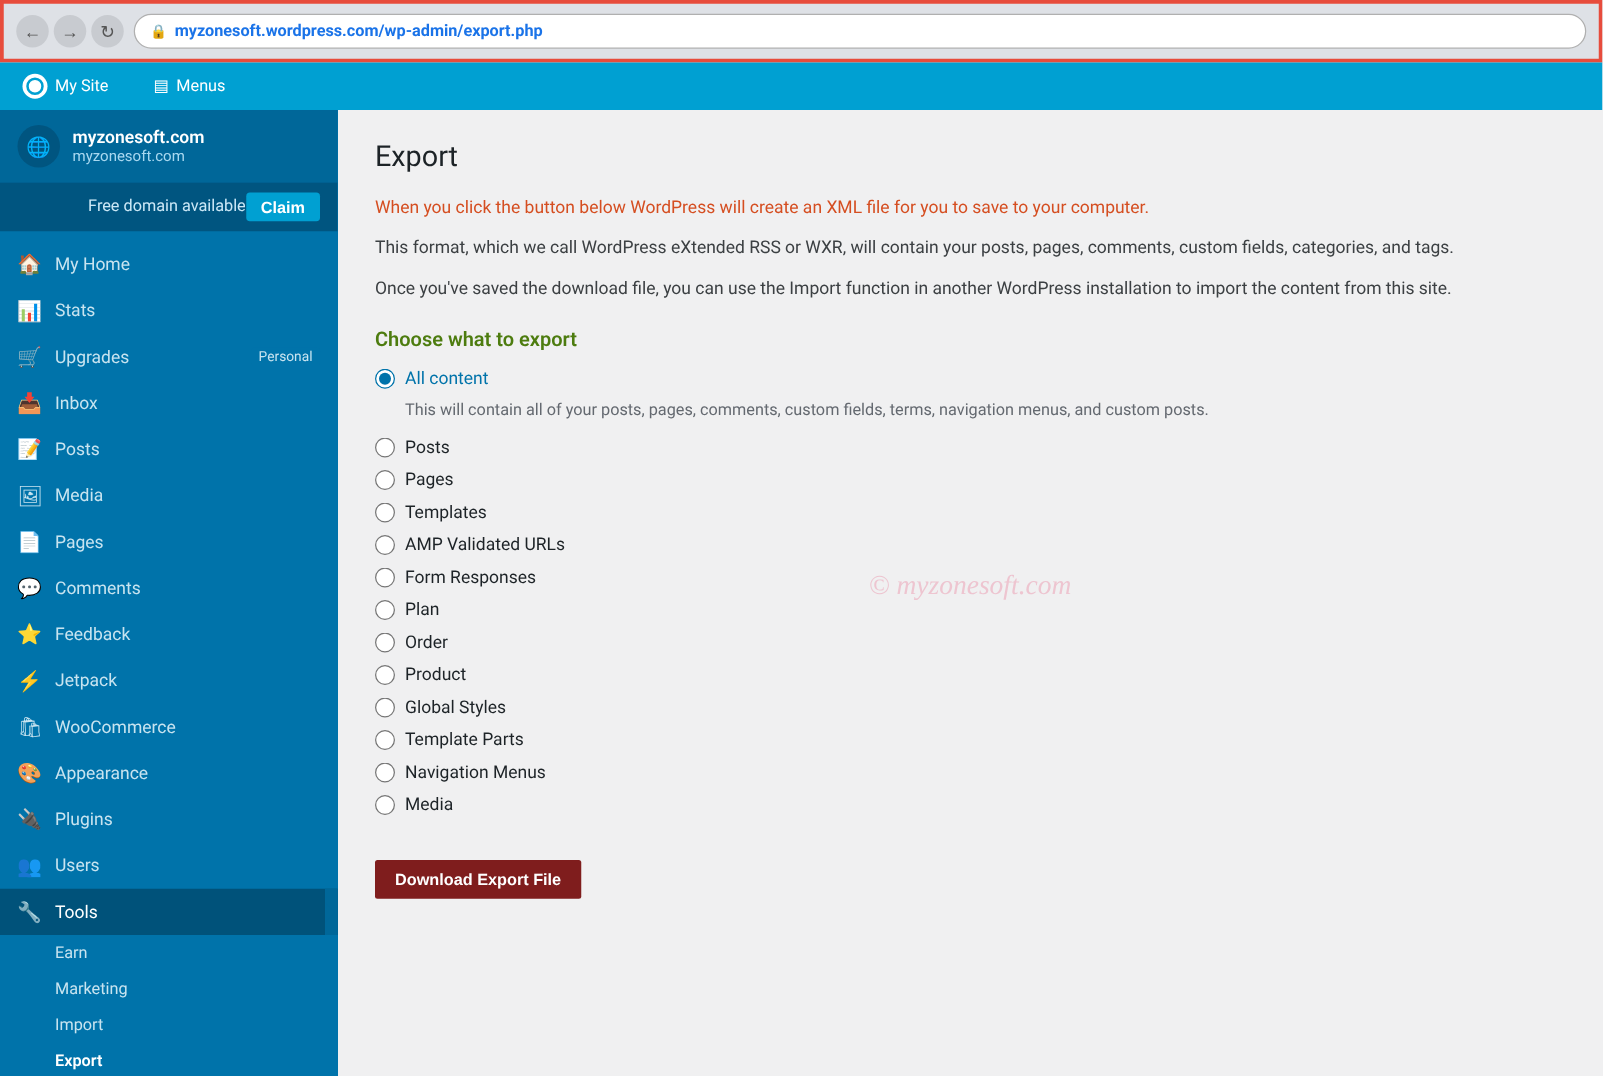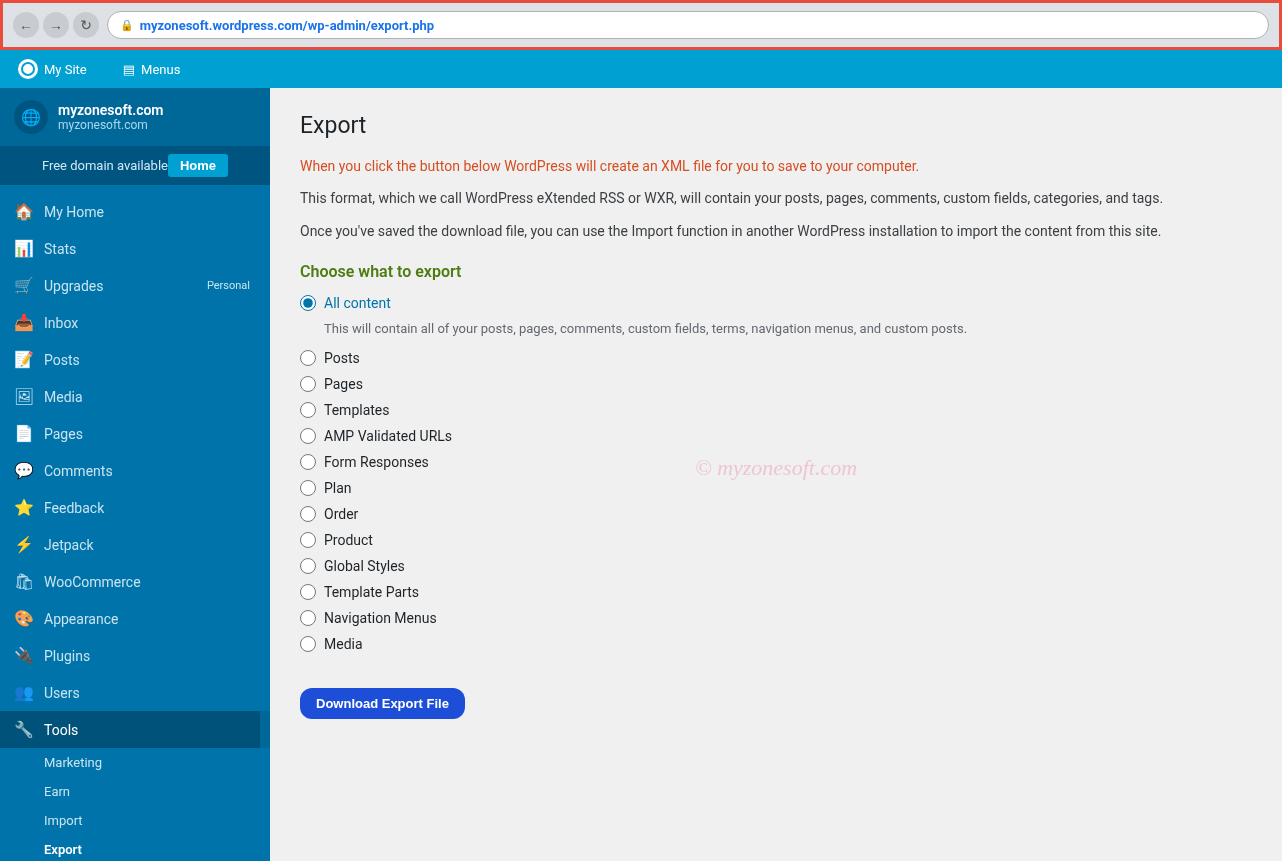--- a/index.html
+++ b/index.html
@@ -71,21 +71,21 @@
       color: white; font-size: 16px;
     }
     .site-name { font-size: 14px; font-weight: 600; color: white; }
     .site-url { font-size: 12px; color: #a8d8f0; }
 
     .domain-banner {
       background: #005580;
       padding: 8px 14px;
       display: flex;
       align-items: center;
-      justify-content: center;
+      justify-content: flex-end;
     }
     .domain-text { color: #cce9f7; font-size: 13px; }
     .claim-btn {
       background: #00a0d2; color: white; border: none;
       padding: 4px 12px; border-radius: 3px; cursor: pointer; font-size: 13px;
       font-weight: 600;
     }
 
     .sidebar-nav { padding: 8px 0; }
     .nav-item {
@@ -166,22 +166,22 @@
     .watermark {
       position: absolute; top: 50%; left: 50%;
       transform: translate(-50%, -50%);
       color: rgba(236, 154, 175, 0.5);
       font-size: 22px; font-style: italic; font-weight: 300;
       pointer-events: none; white-space: nowrap;
       font-family: Georgia, serif;
     }
 
     .download-btn {
-      background: #1d4ed8; color: white; border: none;
-      padding: 8px 16px; border-radius: 12px; cursor: pointer;
+      background: #7f1d1d; color: white; border: none;
+      padding: 8px 16px; border-radius: 2px; cursor: pointer;
       font-size: 13px; font-weight: 600; margin-top: 16px;
     }
 
     .content-inner { position: relative; }
   </style>
 </head>
 <body>
 
 <div class="browser-chrome">
   <div class="browser-nav-btns">
@@ -219,21 +219,21 @@
         <span>🌐</span>
       </div>
       <div>
         <div class="site-name">myzonesoft.com</div>
         <div class="site-url">myzonesoft.com</div>
       </div>
     </div>
 
     <div class="domain-banner">
       <span class="domain-text">Free domain available</span>
-      <button class="claim-btn">Home</button>
+      <button class="claim-btn">Claim</button>
     </div>
 
     <nav class="sidebar-nav">
       <div class="nav-item">
         <span class="icon">🏠</span>
         <span>My Home</span>
       </div>
       <div class="nav-item">
         <span class="icon">📊</span>
         <span>Stats</span>
@@ -287,24 +287,24 @@
         <span class="icon">👥</span>
         <span>Users</span>
       </div>
       <div class="nav-item tools-active" style="position:relative;">
         <span class="icon">🔧</span>
         <span>Tools</span>
         <div class="sidebar-arrow"></div>
       </div>
 
       <div class="sub-nav-item">
+        <span>Earn</span>
+      </div>
+      <div class="sub-nav-item">
         <span>Marketing</span>
-      </div>
-      <div class="sub-nav-item">
-        <span>Earn</span>
       </div>
       <div class="sub-nav-item">
         <span>Import</span>
       </div>
       <div class="sub-nav-item active">
         <span>Export</span>
       </div>
     </nav>
   </div>
 

